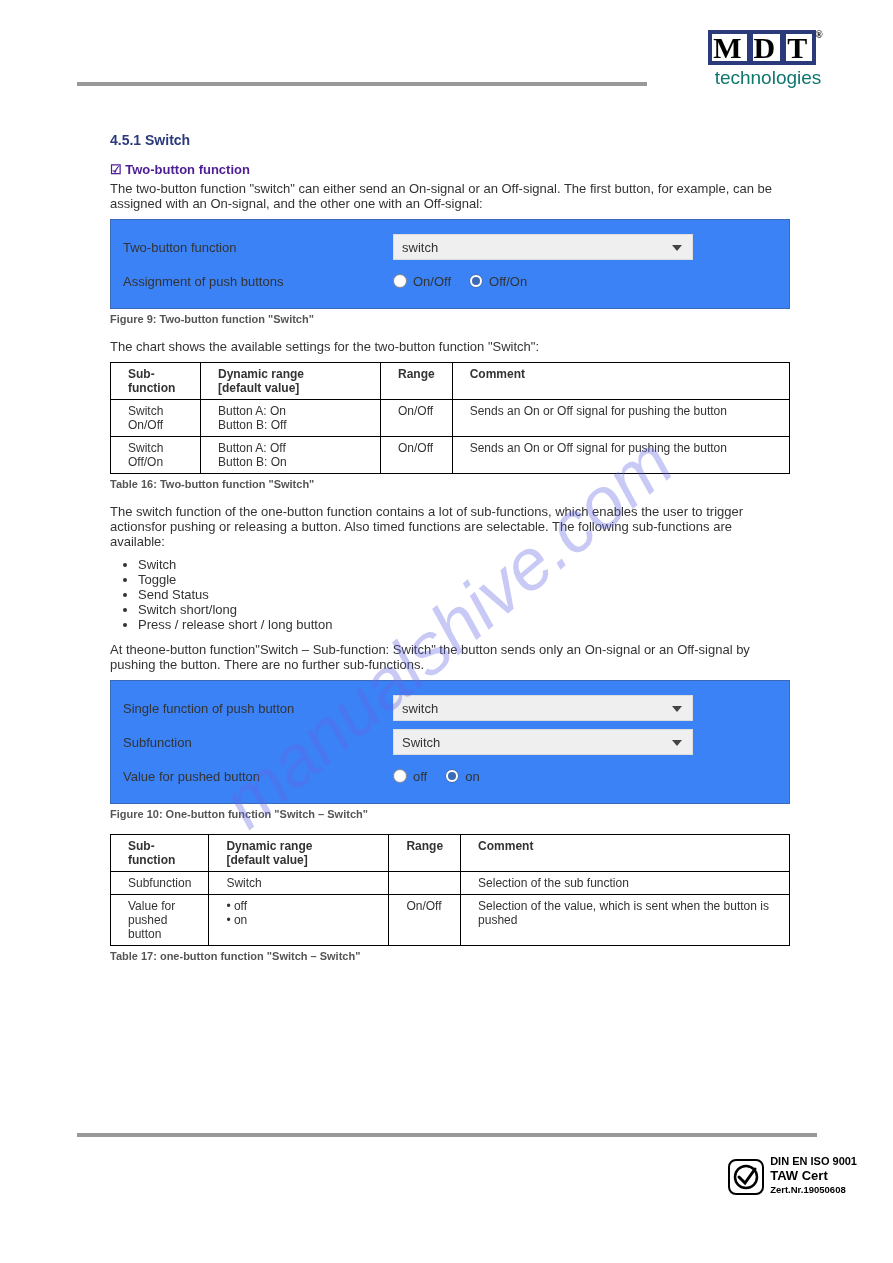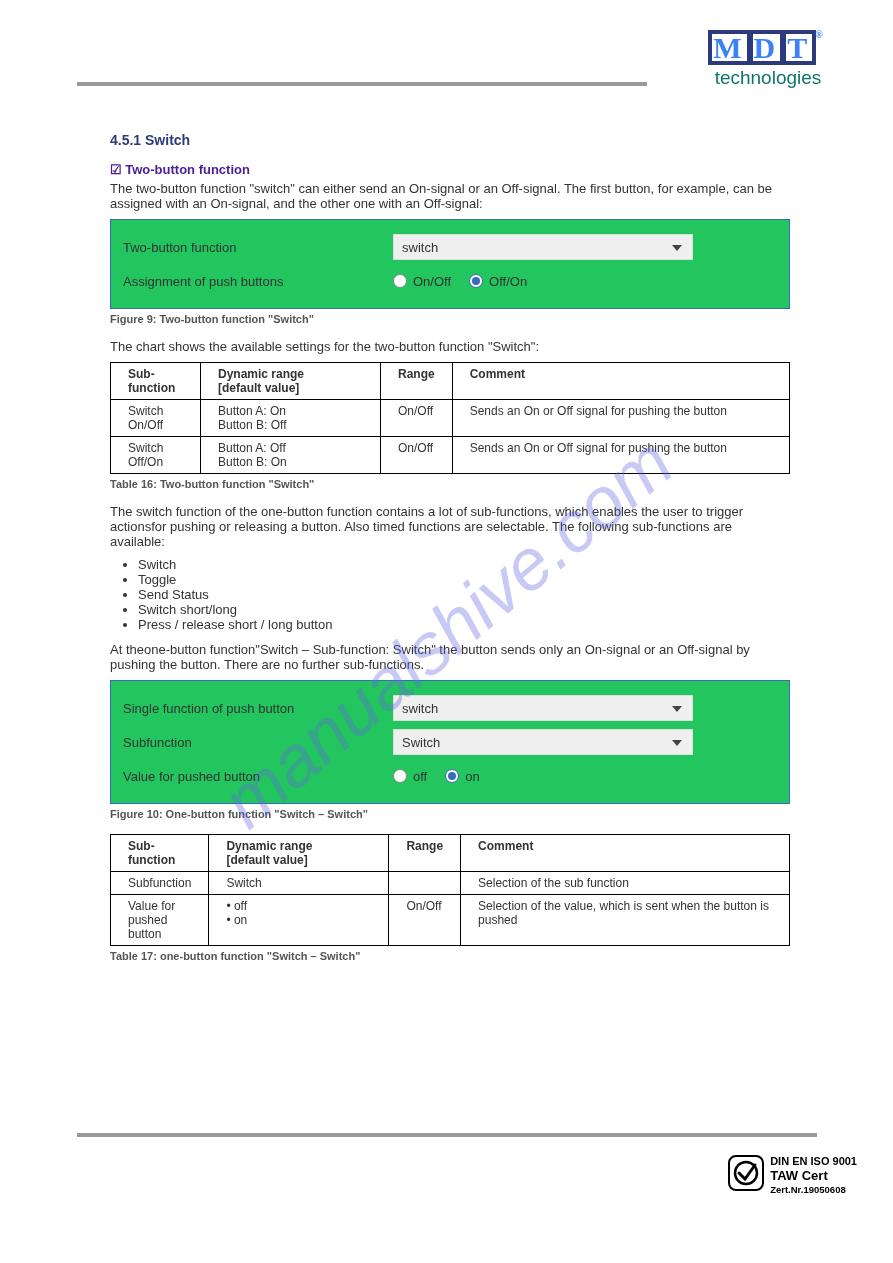--- a/index.html
+++ b/index.html
@@ -31,21 +31,21 @@
     width: 140px;
     text-align: center;
     font-family: Georgia, serif;
     color: #2b3a7a;
   }
   .logo .mdt {
     font-size: 30px;
     font-weight: bold;
     letter-spacing: 4px;
     line-height: 1;
-    color: #3b82f6;
+    color: #000000;
   }
   .logo .mdt .box {
     display: inline-block;
     border: 4px solid #2b3a7a;
     padding: 0 1px;
     margin: 0 -1px;
     background: #fff;
     line-height: 0.9;
   }
   .logo .sub {
@@ -72,21 +72,21 @@
   .sub-h {
     color: #4c1d95;
     font-weight: bold;
     font-size: 13px;
     margin-top: 14px;
     margin-bottom: 4px;
   }
   .para { margin-bottom: 8px; }
   .figure-box {
     border: 1px solid #3b6ab7;
-    background: #22c55e;
+    background: #3b82f6;
     padding: 10px 12px;
     margin: 8px 0 4px 0;
   }
   .param-row {
     display: flex;
     align-items: center;
     height: 34px;
   }
   .param-label {
     width: 270px;
@@ -178,21 +178,21 @@
     left: 77px;
     width: 740px;
     height: 4px;
     background: #999;
   }
   .cert-area {
     position: absolute;
     bottom: 68px;
     right: 36px;
     display: flex;
-    align-items: flex-start;
+    align-items: flex-end;
     gap: 6px;
     font-size: 12px;
   }
   .cert-badge {
     width: 36px; height: 36px;
     border: 2px solid #000;
     border-radius: 8px;
     display: flex;
     align-items: center;
     justify-content: center;

